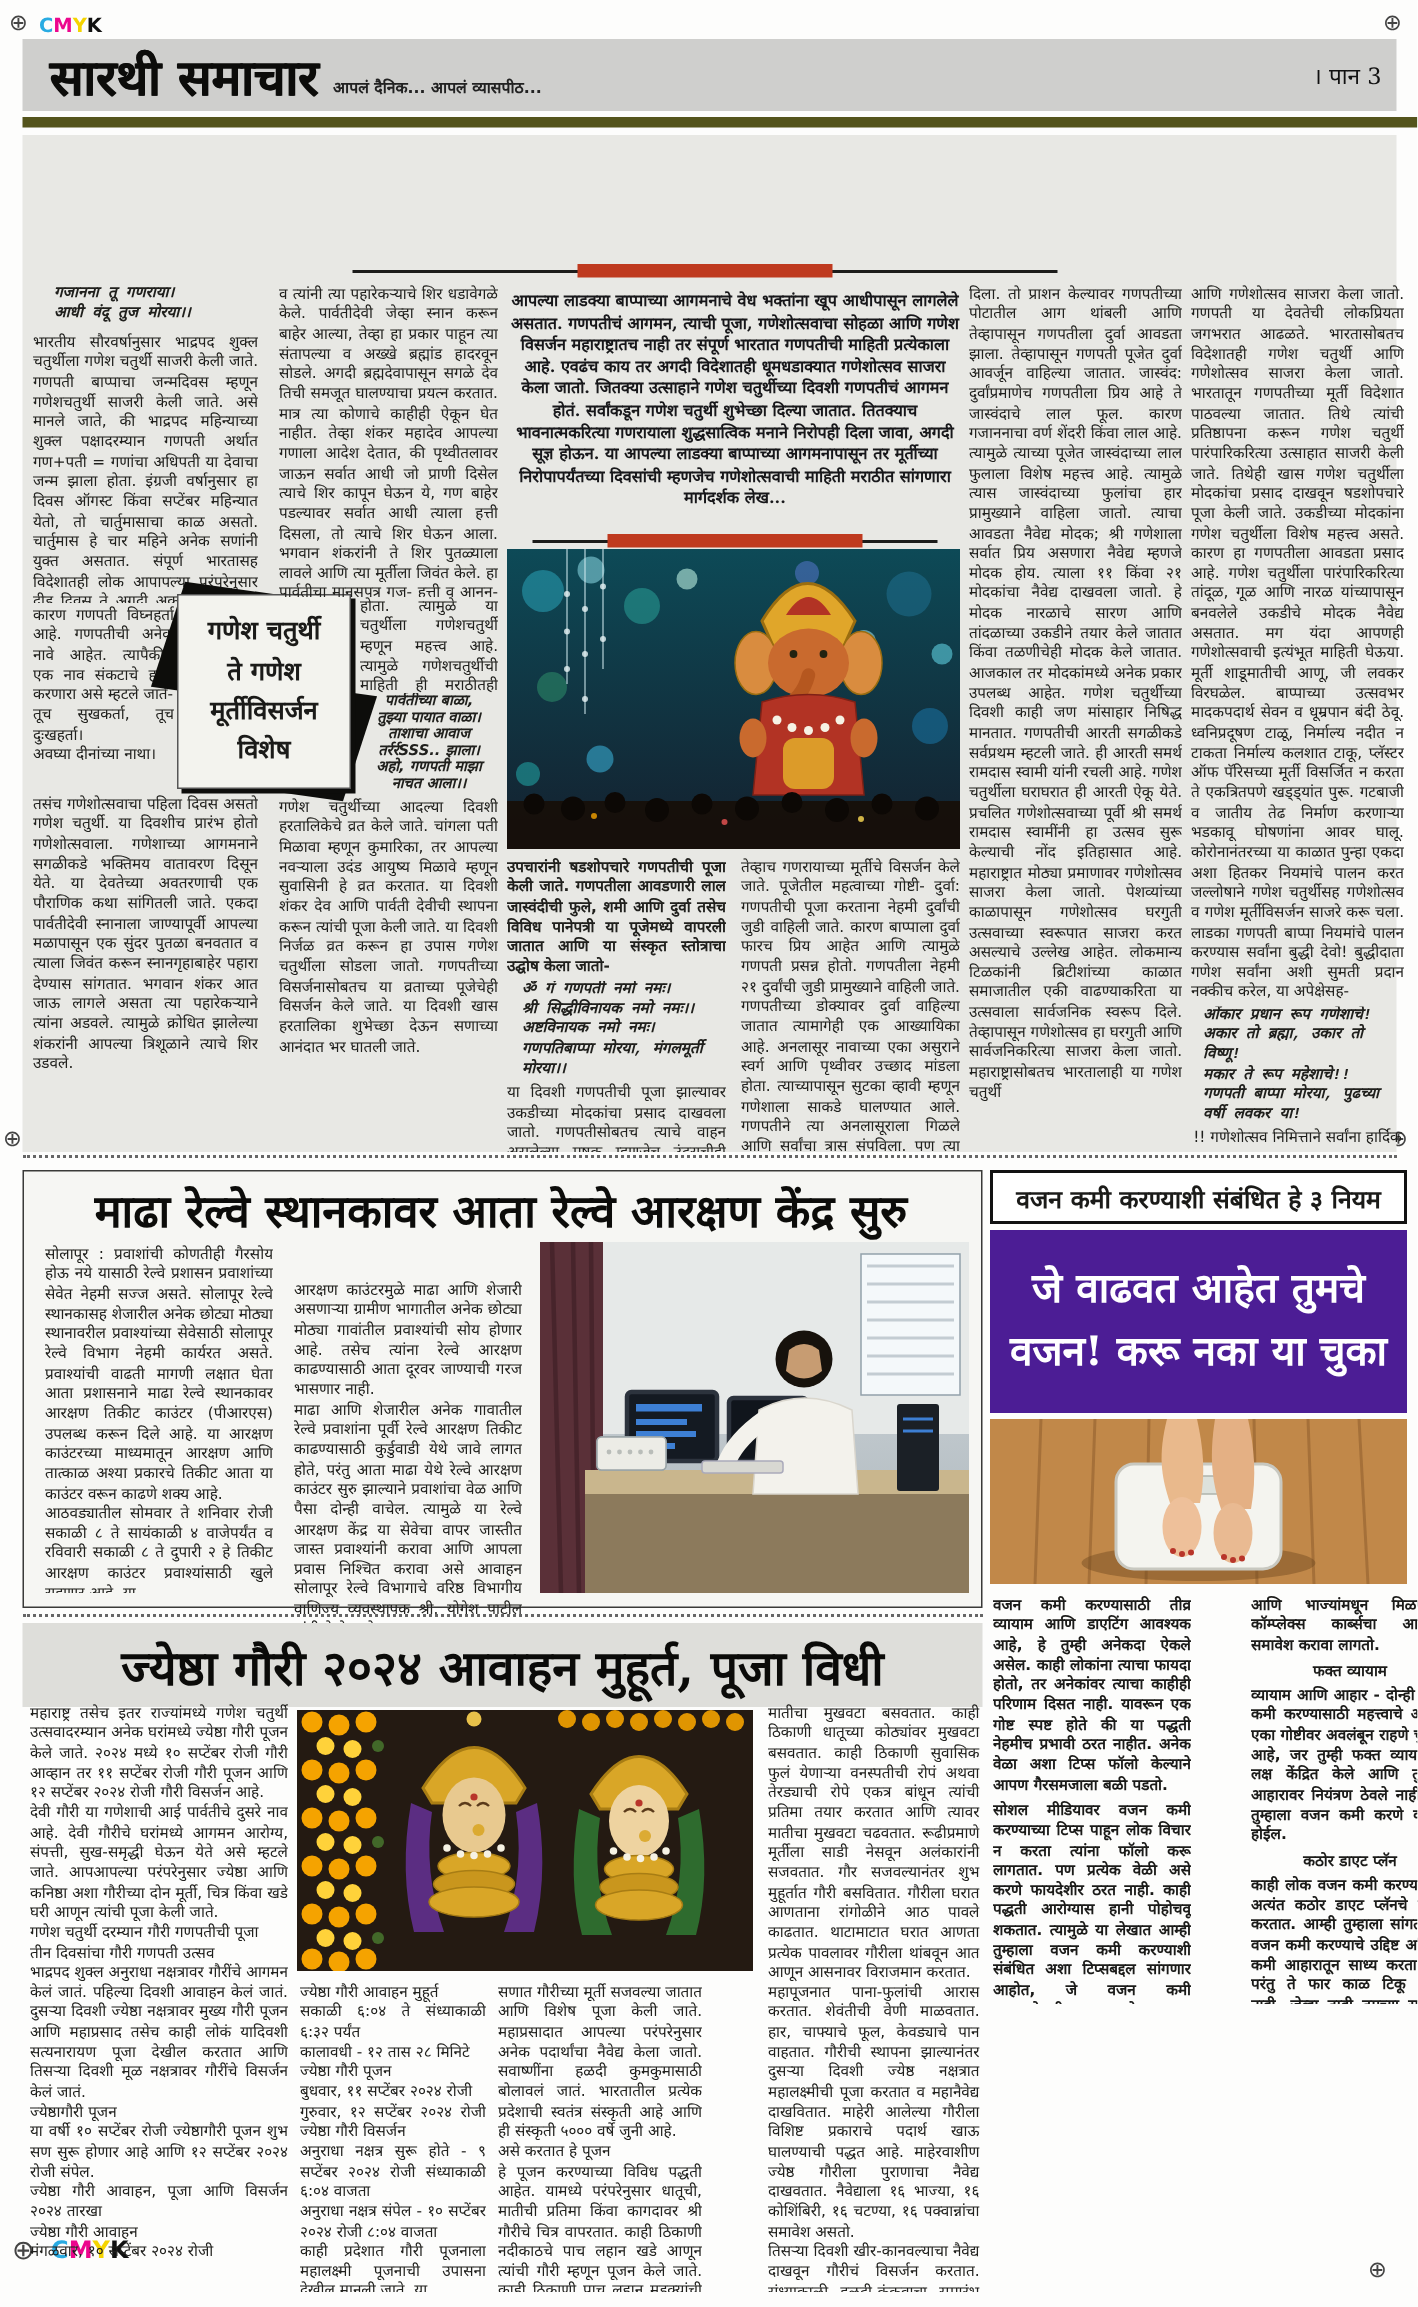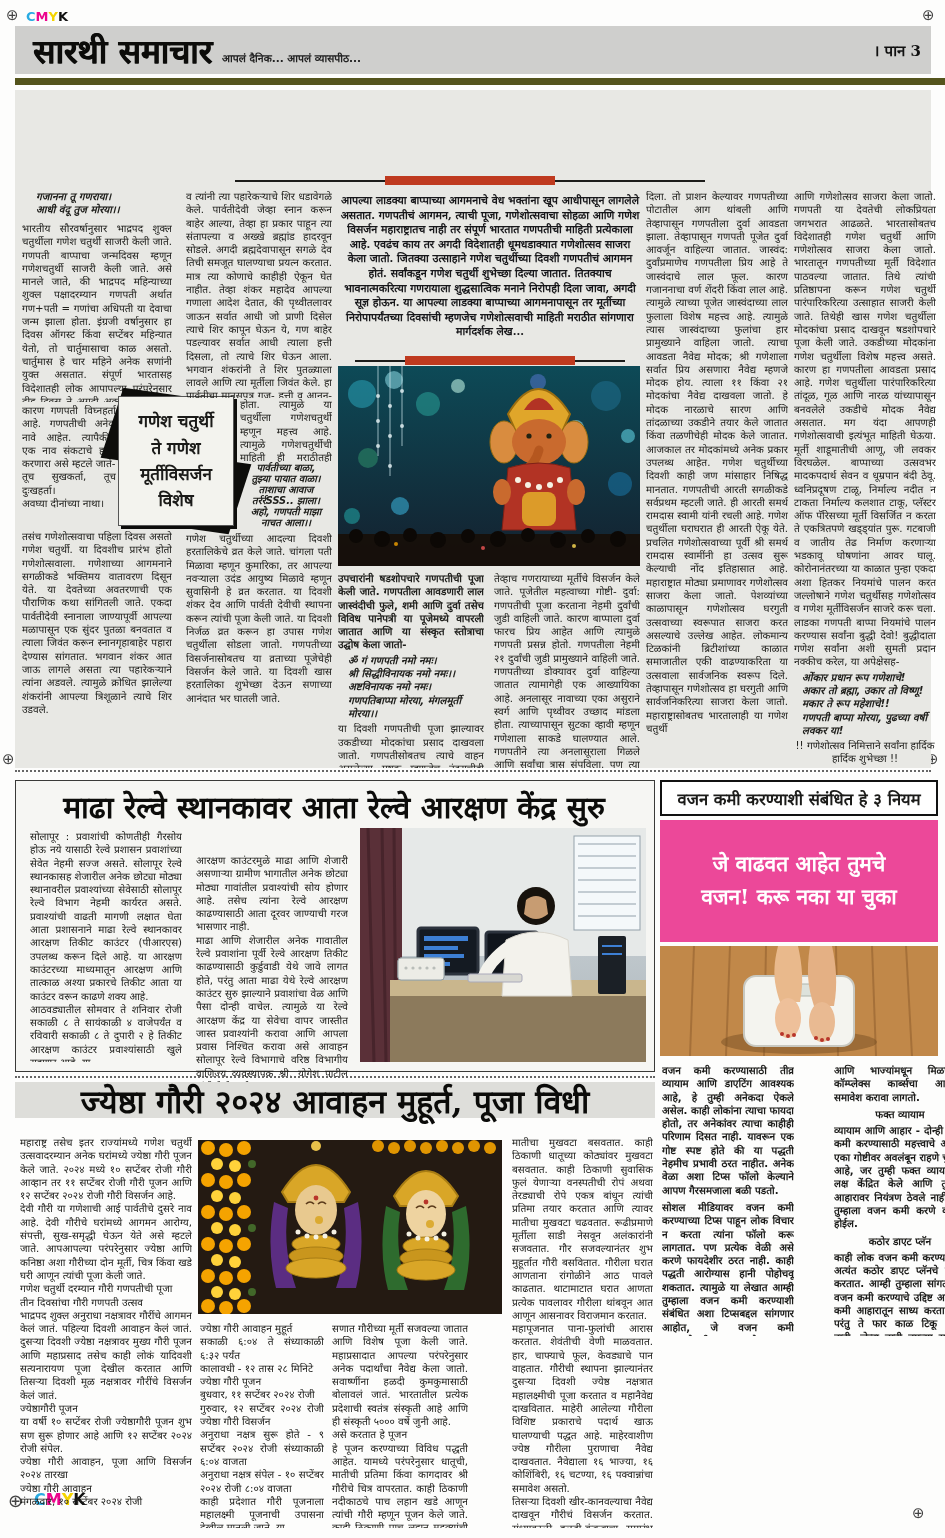--- a/index.html
+++ b/index.html
@@ -13,61 +13,61 @@
   .cmyk.big span{font-size:16px;}
   .ck-c{color:#29abe2}.ck-m{color:#ec068d}.ck-y{color:#f5d400}.ck-k{color:#111}
   
   .masthead{position:absolute;left:15px;top:26px;width:916px;height:48px;background:#cfcfcd;
             display:flex;align-items:center;justify-content:space-between;}
   .mast-title{font-family:"DejaVu Serif",serif;font-weight:bold;font-size:33px;color:#0c0c0a;
               margin-left:18px;text-shadow:0.6px 0 #0c0c0a;}
   .mast-tag{font-size:10.5px;font-weight:bold;color:#222;margin-left:10px;margin-top:16px;}
   .mast-right{margin-left:auto;margin-right:10px;display:flex;align-items:center;gap:8px;}
   .mast-date{font-family:"DejaVu Serif",serif;font-weight:bold;font-size:19px;color:#111;}
-  .mast-page{font-family:"DejaVu Serif",serif;font-weight:bold;font-size:15px;color:#111;}
+  .mast-page{font-family:"DejaVu Serif",serif;font-weight:normal;font-size:15px;color:#111;}
   .olive-rule{position:absolute;left:15px;top:78px;width:930px;height:7px;background:#54541c;}
   
   .lead-bg{position:absolute;left:15px;top:90px;width:916px;height:678px;background:#e8e8e4;}
   .lead-headline{position:absolute;left:15px;top:94px;width:916px;margin:0;text-align:center;
                  font-family:"DejaVu Serif",serif;font-weight:bold;font-size:61px;line-height:1.1;
                  color:#0a0a08;text-shadow:1px 0 #0a0a08;}
   .divider{position:absolute;height:9px;}
   .divider .line{position:absolute;left:0;right:0;top:3.5px;height:2px;background:#1c1c1a;}
   .divider .red{position:absolute;left:50%;top:0;transform:translateX(-50%);width:170px;height:9px;background:#bf3a1f;}
   
   .txt{position:absolute;font-size:10.2px;line-height:13.3px;text-align:justify;color:#20201d;overflow:hidden;}
   .pre{white-space:pre-line;}
-  .verse{font-weight:bold;font-style:italic;text-align:left;}
+  .verse{font-weight:bold;font-style:italic;text-align:left;font-family:Liberation Mono, monospace;}
   .verse-c{font-weight:bold;font-style:italic;text-align:center;}
   .intro{position:absolute;font-family:"DejaVu Serif",serif;font-weight:bold;font-size:10.8px;
          line-height:14.6px;text-align:center;color:#17171a;overflow:hidden;}
   
   .sbox-wrap{position:absolute;left:118px;top:396px;width:116px;height:130px;}
   .sbox-sh1,.sbox-sh2{position:absolute;background:#0d0d0b;}
   .sbox-sh1{left:-6px;top:-4px;width:60px;height:70px;transform:skew(-18deg,8deg);}
   .sbox-sh2{right:-6px;bottom:-4px;width:60px;height:70px;transform:skew(-18deg,8deg);}
   .sbox{position:absolute;inset:0;background:#f3f3ee;border:1px solid #555;
         display:flex;align-items:center;justify-content:center;text-align:center;
         font-family:"DejaVu Serif",serif;font-weight:bold;font-size:17px;line-height:1.55;
         white-space:pre-line;box-shadow:3px 3px 0 #0d0d0b;}
   
   .rail-box{position:absolute;left:15px;top:780px;width:638px;height:290px;background:#f6f6f3;border:1.5px solid #3a3a38;}
   .rail-headline{position:absolute;left:15px;top:786px;width:638px;margin:0;text-align:center;
                  font-family:"DejaVu Serif",serif;font-weight:bold;font-size:30px;color:#0c0c0a;}
   
   .kicker{position:absolute;left:660px;top:780px;width:278px;height:36px;background:#fff;border:2px solid #111;
           box-sizing:border-box;display:flex;align-items:center;justify-content:center;
           font-weight:bold;font-size:16.5px;font-family:"DejaVu Serif",serif;}
-  .banner{position:absolute;left:660px;top:820px;width:278px;height:122px;background:#ec4899;color:#fff;
+  .banner{position:absolute;left:660px;top:820px;width:278px;height:122px;background:#4c1d95;color:#fff;
           display:flex;align-items:center;justify-content:center;text-align:center;
-          font-family:"DejaVu Serif",serif;font-weight:bold;font-size:21px;line-height:1.55;}
+          font-family:"DejaVu Serif",serif;font-weight:bold;font-size:27px;line-height:1.55;}
   .subhead{font-weight:bold;text-align:center;margin:3px 0;}
   .wcol p{margin:0 0 4px 0;font-weight:bold;}
   
-  .gauri-band{position:absolute;left:15px;top:1082px;width:640px;height:36px;background:#dededa;
+  .gauri-band{position:absolute;left:15px;top:1082px;width:640px;height:56px;background:#dededa;
               display:flex;align-items:center;justify-content:center;}
   .gauri-headline{font-family:"DejaVu Serif",serif;font-weight:bold;font-size:32px;color:#0b0b09;margin:0;}
   .dotted{position:absolute;border-top:2px dotted #666;height:0;}
   .photo{position:absolute;overflow:hidden;background:#222;}
   .photo svg{display:block;}
 </style>
 </head>
 <body>
 
 <div class="page">

